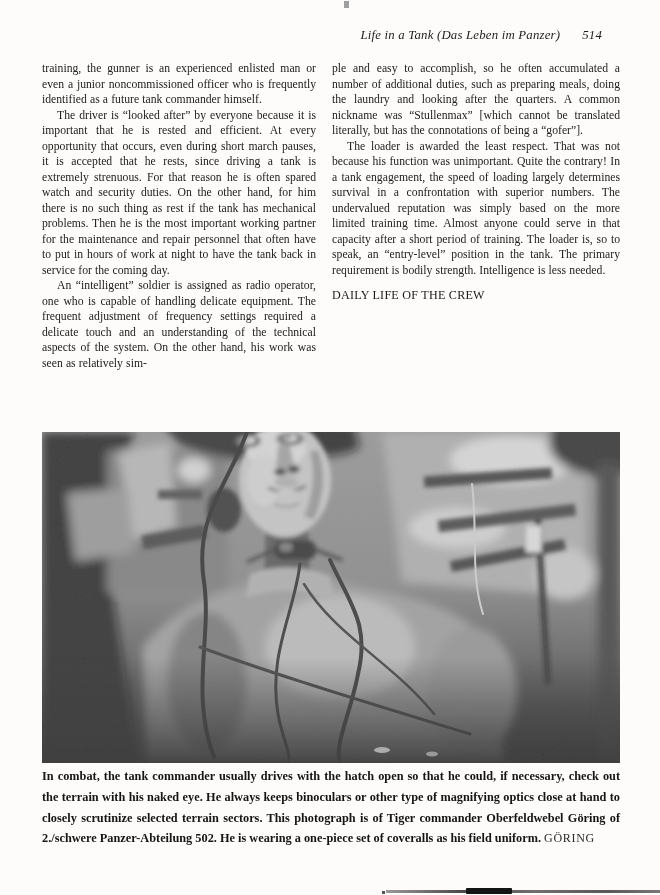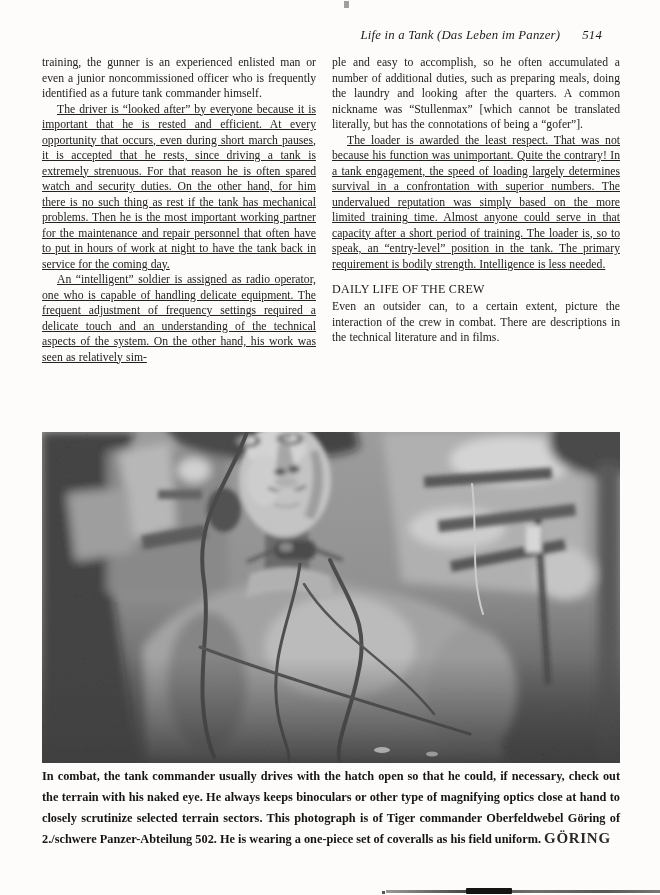--- a/index.html
+++ b/index.html
@@ -9,47 +9,47 @@
     font-family:"Liberation Serif","DejaVu Serif",serif;
     overflow:hidden;
   }
   .top-speck{position:absolute;left:344px;top:1px;width:5px;height:7px;background:#8e8e8e;opacity:.85;}
   .running-head{
     position:absolute;top:28px;right:58px;
     display:flex;align-items:flex-end;gap:22px;
     font-style:italic;font-size:12.8px;letter-spacing:.2px;color:#1d1c1a;
   }
   .columns{
-    position:absolute;top:55px;left:42px;width:578px;height:370px;
+    position:absolute;top:61px;left:42px;width:578px;height:370px;
     display:flex;gap:16px;overflow:hidden;
   }
   .col{flex:0 0 auto;}
   .col-left{width:274px;}
   .col-right{width:288px;}
   .para{
     margin:0;text-align:justify;
     font-size:11.7px;line-height:15.5px;color:#23221f;
     word-spacing:.02em;
   }
-  .para.indent{text-indent:15px;text-decoration:underline;}
+  .para.indent{text-indent:15px;}
   .sec-heading{
     margin:10px 0 2px 0;font-size:12.1px;font-weight:normal;
     letter-spacing:.25px;color:#1b1a18;
   }
   .photo-figure{
     position:absolute;top:432px;left:42px;width:578px;height:331px;
     background:#555;box-shadow:inset 0 0 10px rgba(0,0,0,.55);
   }
   .photo-figure svg{display:block;width:100%;height:100%;}
   .caption{
     position:absolute;top:766px;left:42px;width:578px;
     margin:0;font-weight:bold;font-size:12.3px;line-height:20.8px;
     text-align:justify;color:#161513;
   }
-  .credit{font-weight:bold;font-size:15px;letter-spacing:.7px;color:#2a2926;}
+  .credit{font-weight:normal;font-size:12px;letter-spacing:.7px;color:#2a2926;}
   .scan-bar{position:absolute;left:386px;top:887px;width:274px;height:8px;}
   .scan-line{position:absolute;left:0;right:0;top:3px;height:2.5px;
     background:linear-gradient(90deg,#9a9a9a,#4a4a4a 28%,#707070 55%,#585858 80%,#777);}
   .scan-thick{position:absolute;left:80px;top:1px;width:46px;height:6px;background:#141414;border-radius:1px;}
   .scan-dot{position:absolute;left:-4px;top:4px;width:3px;height:3px;background:#555;}
 </style>
 </head>
 <body>
 
 <div class="page">
@@ -64,21 +64,20 @@
   <div class="columns">
     <div class="col col-left">
         <p class="para">training, the gunner is an experienced enlisted man or even a junior noncommissioned officer who is frequently identified as a future tank commander himself.</p>
         <p class="para indent">The driver is “looked after” by everyone because it is important that he is rested and efficient. At every opportunity that occurs, even during short march pauses, it is accepted that he rests, since driving a tank is extremely strenuous. For that reason he is often spared watch and security duties. On the other hand, for him there is no such thing as rest if the tank has mechanical problems. Then he is the most important working partner for the maintenance and repair personnel that often have to put in hours of work at night to have the tank back in service for the coming day.</p>
         <p class="para indent">An “intelligent” soldier is assigned as radio operator, one who is capable of handling delicate equipment. The frequent adjustment of frequency settings required a delicate touch and an understanding of the technical aspects of the system. On the other hand, his work was seen as relatively sim-</p>
       </div>
     <div class="col col-right">
         <p class="para">ple and easy to accomplish, so he often accumulated a number of additional duties, such as preparing meals, doing the laundry and looking after the quarters. A common nickname was “Stullenmax” [which cannot be translated literally, but has the connotations of being a “gofer”].</p>
         <p class="para indent">The loader is awarded the least respect. That was not because his function was unimportant. Quite the contrary! In a tank engagement, the speed of loading largely determines survival in a confrontation with superior numbers. The undervalued reputation was simply based on the more limited training time. Almost anyone could serve in that capacity after a short period of training. The loader is, so to speak, an “entry-level” position in the tank. The primary requirement is bodily strength. Intelligence is less needed.</p>
         <h3 class="sec-heading">DAILY LIFE OF THE CREW</h3>
-        <p class="para">Even an outsider can, to a certain extent, picture the interaction of the crew in combat. There are descriptions in the technical literature and in films.</p>
       </div>
   </div>
 
   <figure class="photo-figure" style="margin:0;">
     <svg viewBox="0 0 578 331" preserveAspectRatio="none" xmlns="http://www.w3.org/2000/svg">
       <defs>
         <linearGradient id="bgv" x1="0" y1="0" x2="0" y2="1">
           <stop offset="0" stop-color="#8c8c8c"></stop>
           <stop offset="0.45" stop-color="#7d7d7d"></stop>
           <stop offset="0.72" stop-color="#474747"></stop>

